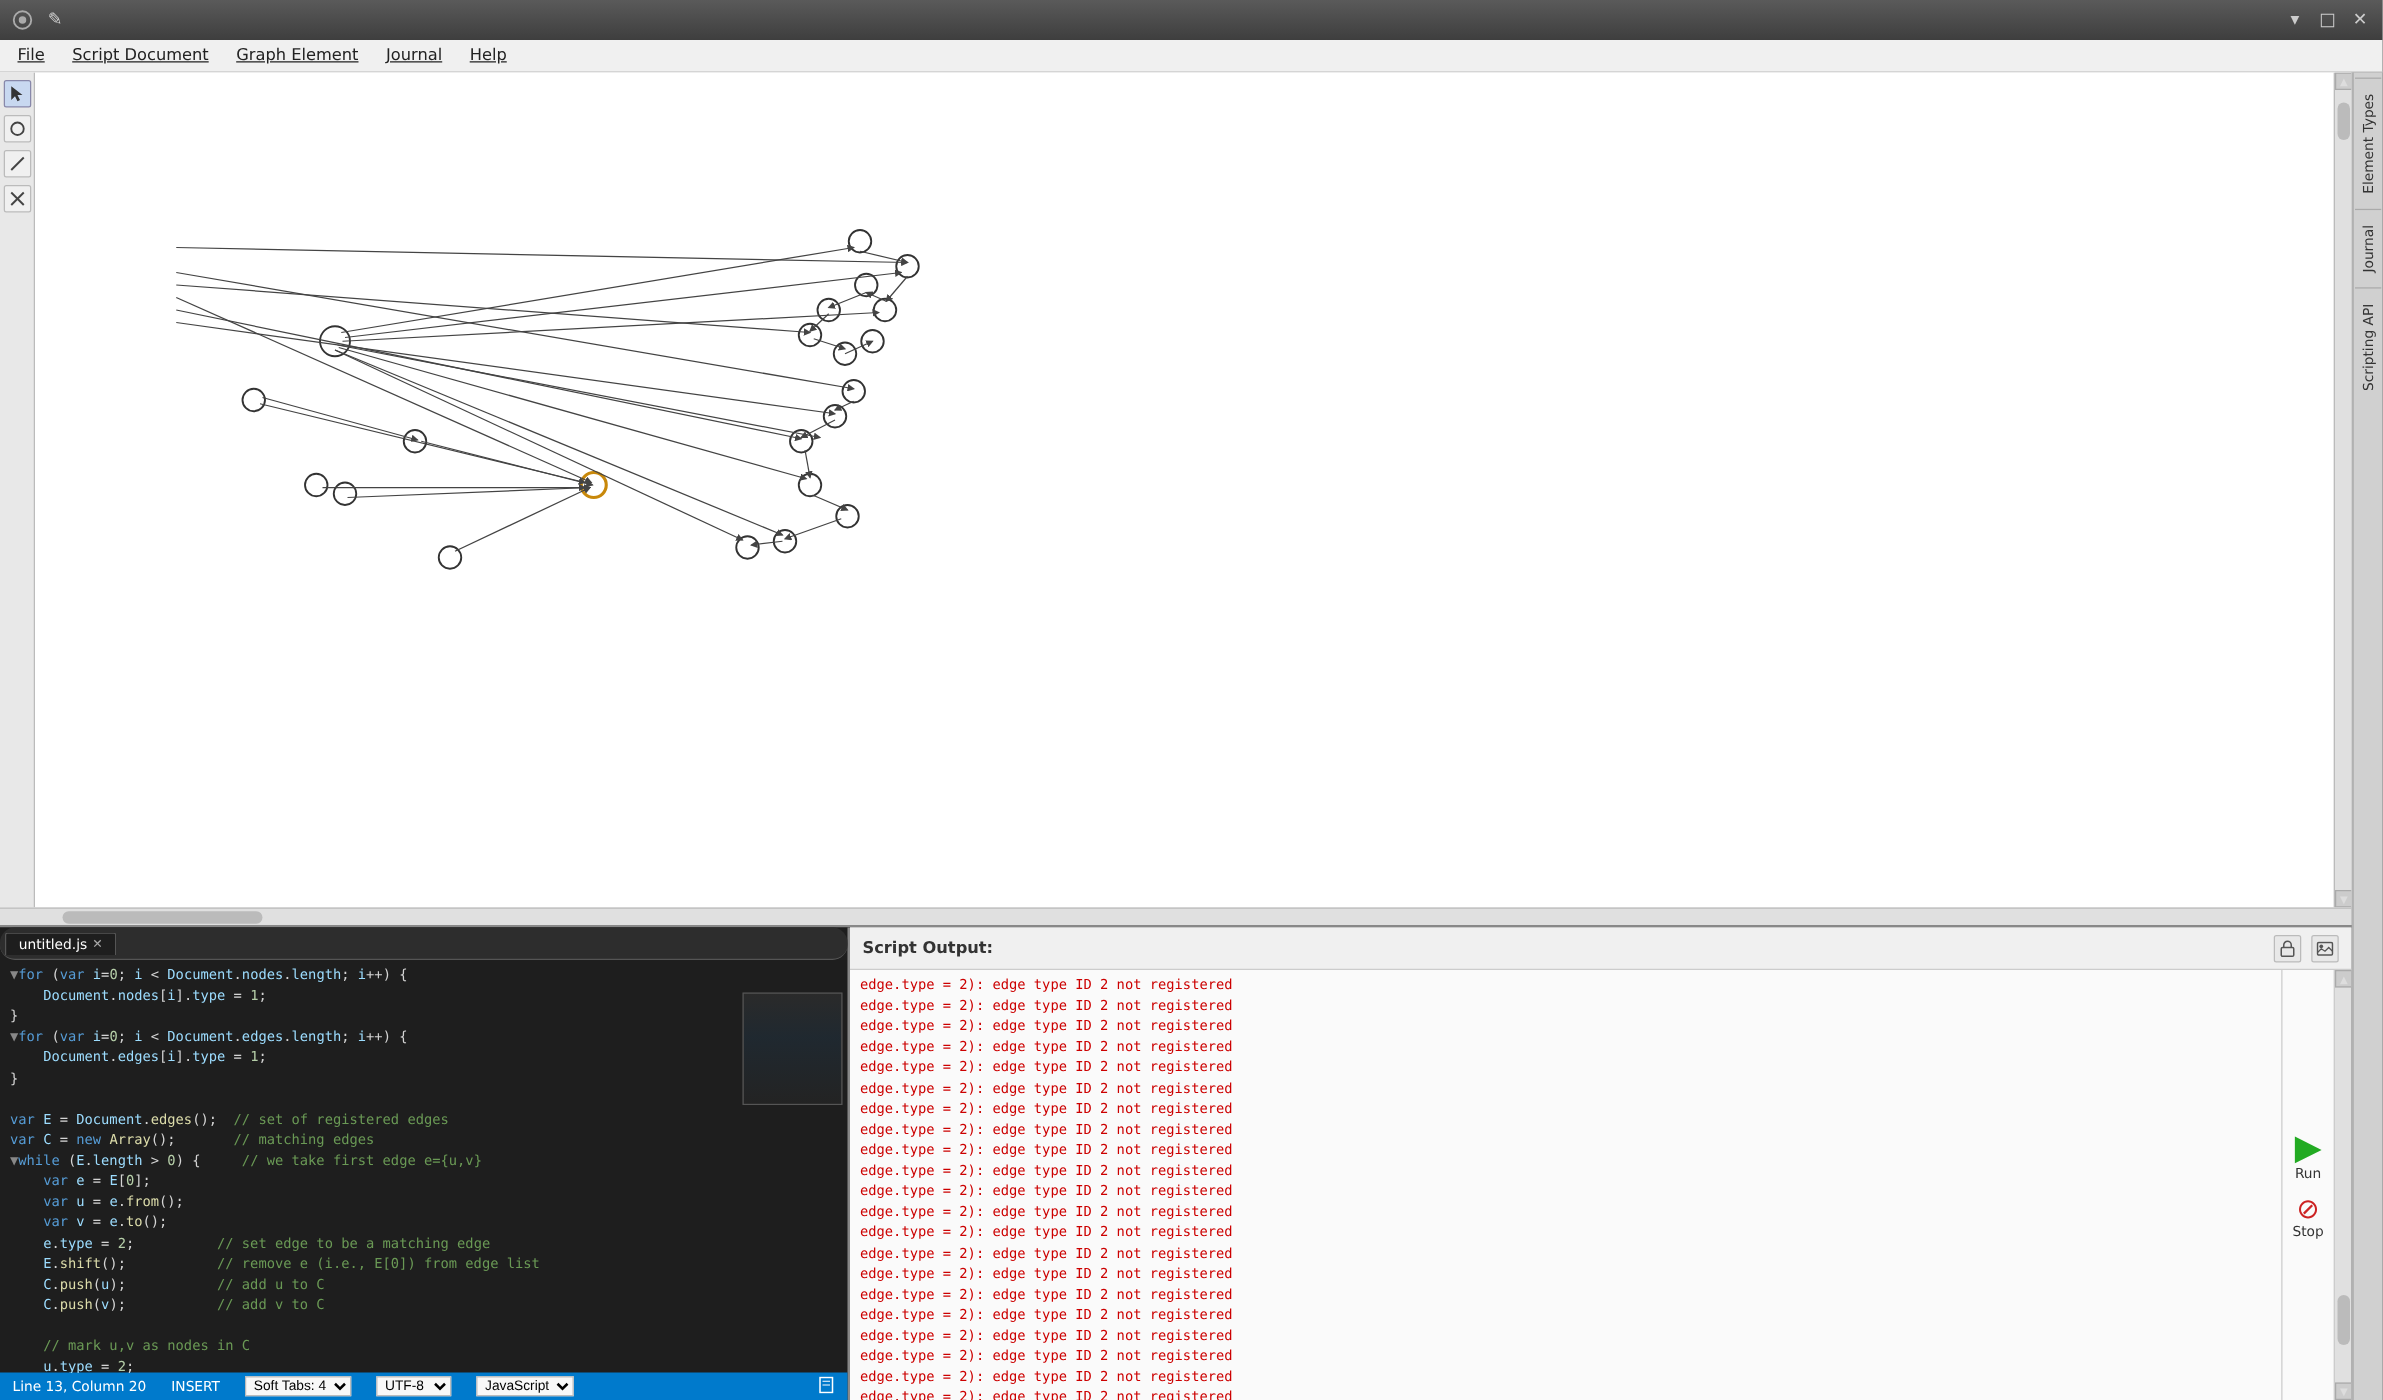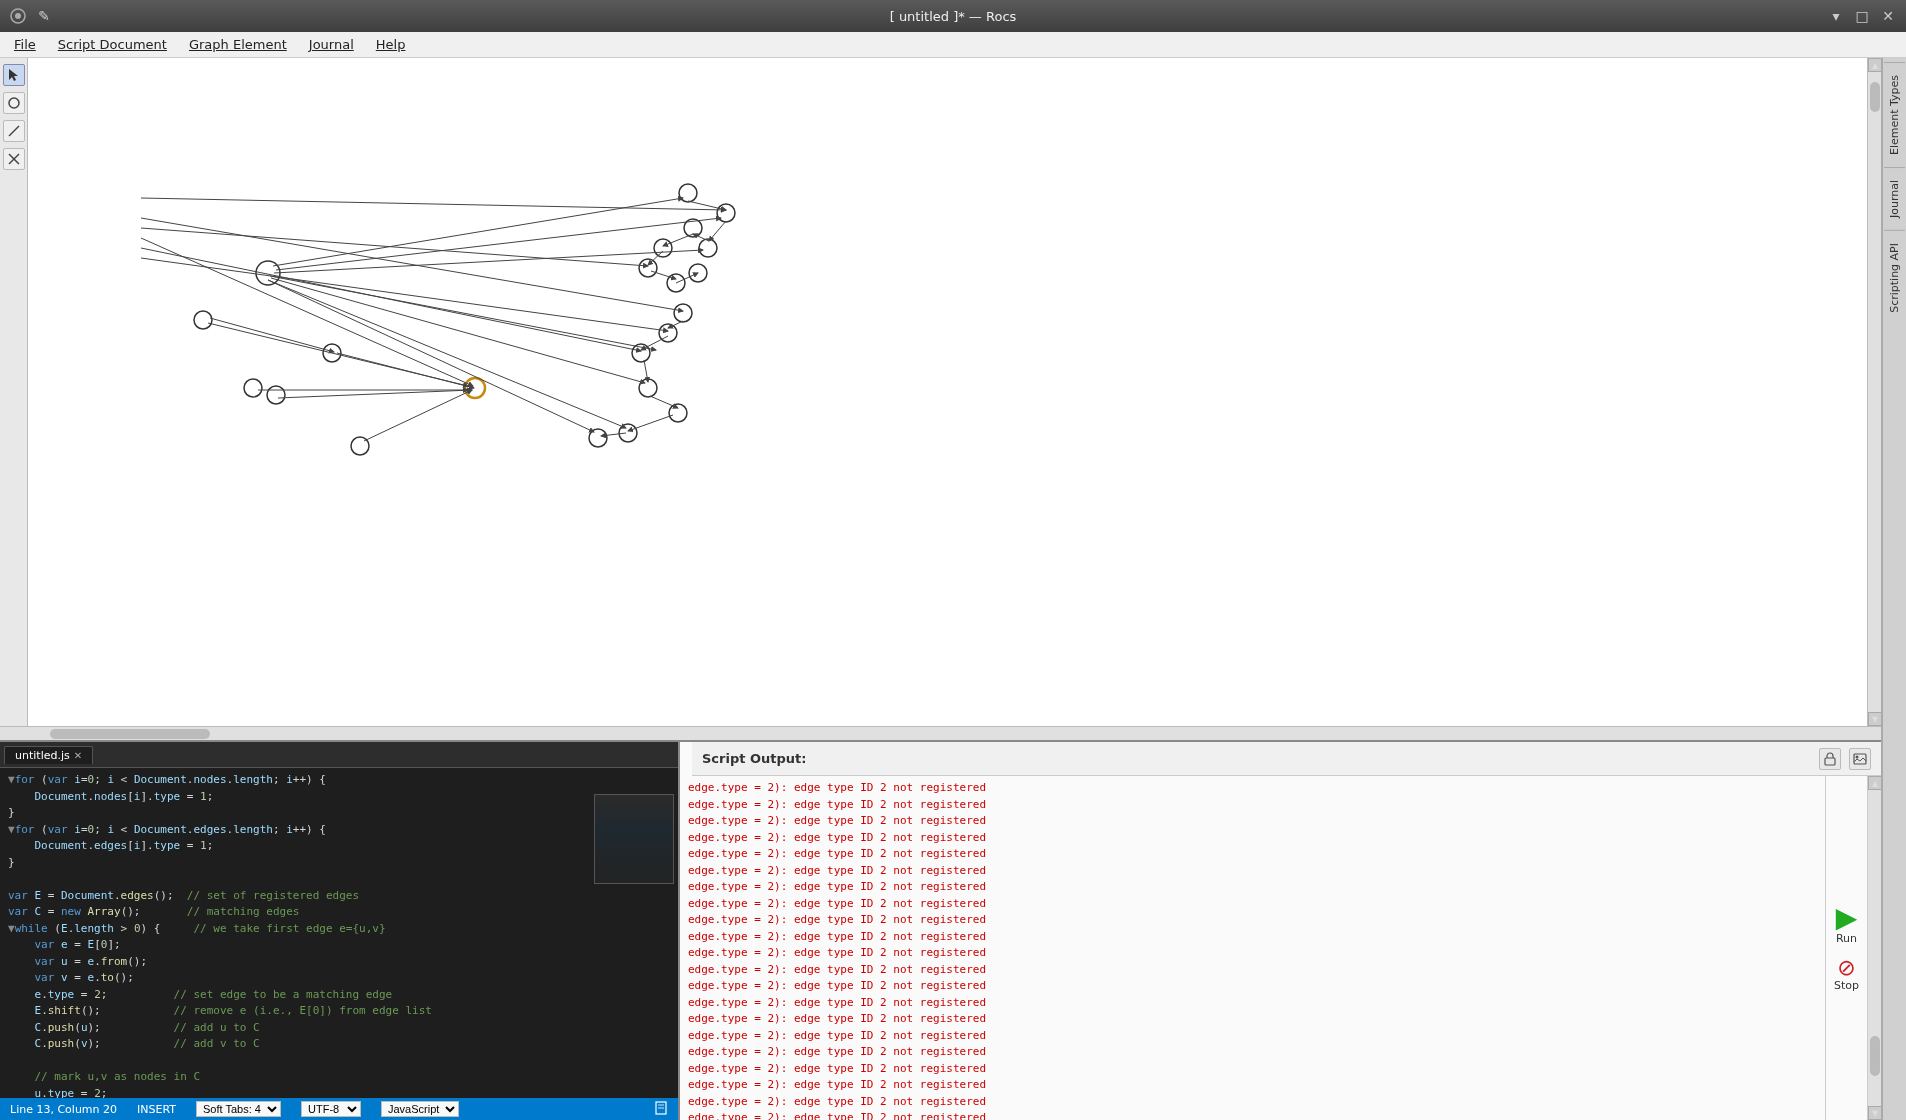--- a/index.html
+++ b/index.html
@@ -157,20 +157,21 @@
       flex-direction: column;
       background: #1e1e1e;
     }
     #editor-tab-bar {
       background: #2d2d2d;
       height: 26px;
       display: flex;
       align-items: center;
       padding: 0 4px;
       border-bottom: 1px solid #555;
+      border-radius: 12px;
     }
     .editor-tab {
       padding: 2px 10px;
       background: #3c3c3c;
       border: 1px solid #555;
       border-bottom: none;
       cursor: pointer;
       font-size: 11px;
       color: #ccc;
       border-radius: 2px 2px 0 0;
@@ -234,21 +235,20 @@
     #output-header {
       height: 34px;
       background: #f0f0f0;
       border-bottom: 1px solid #ccc;
       display: flex;
       align-items: center;
       padding: 0 10px;
       font-size: 13px;
       color: #333;
       font-weight: bold;
-      margin-left: 12px;
     }
     #output-header-right {
       margin-left: auto;
       display: flex;
       align-items: center;
       gap: 8px;
     }
     .output-icon-btn {
       width: 22px;
       height: 22px;
@@ -333,21 +333,20 @@
 <div id="titlebar">
   <div class="tb-left">
     <div class="tb-icon-btn">
       <svg width="18" height="18" viewBox="0 0 18 18">
         <circle cx="9" cy="9" r="7" fill="none" stroke="#aaa" stroke-width="1.5"></circle>
         <circle cx="9" cy="9" r="3" fill="#aaa"></circle>
       </svg>
     </div>
     <div class="tb-icon-btn">✎</div>
   </div>
-  <div class="title">[ untitled ]* — Rocs</div>
   <div class="tb-icons">
     <div class="tb-icon-btn">▾</div>
     <div class="tb-icon-btn">□</div>
     <div class="tb-icon-btn">✕</div>
   </div>
 </div>
 
 <div id="menubar">
   <div class="menu-item">File</div>
   <div class="menu-item">Script Document</div>

